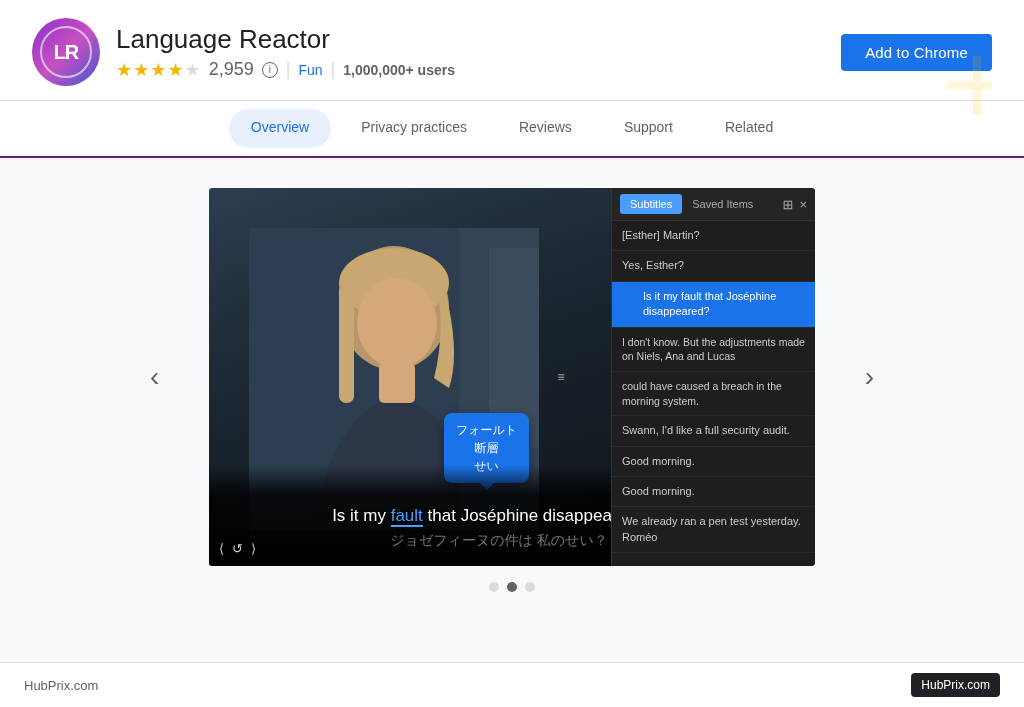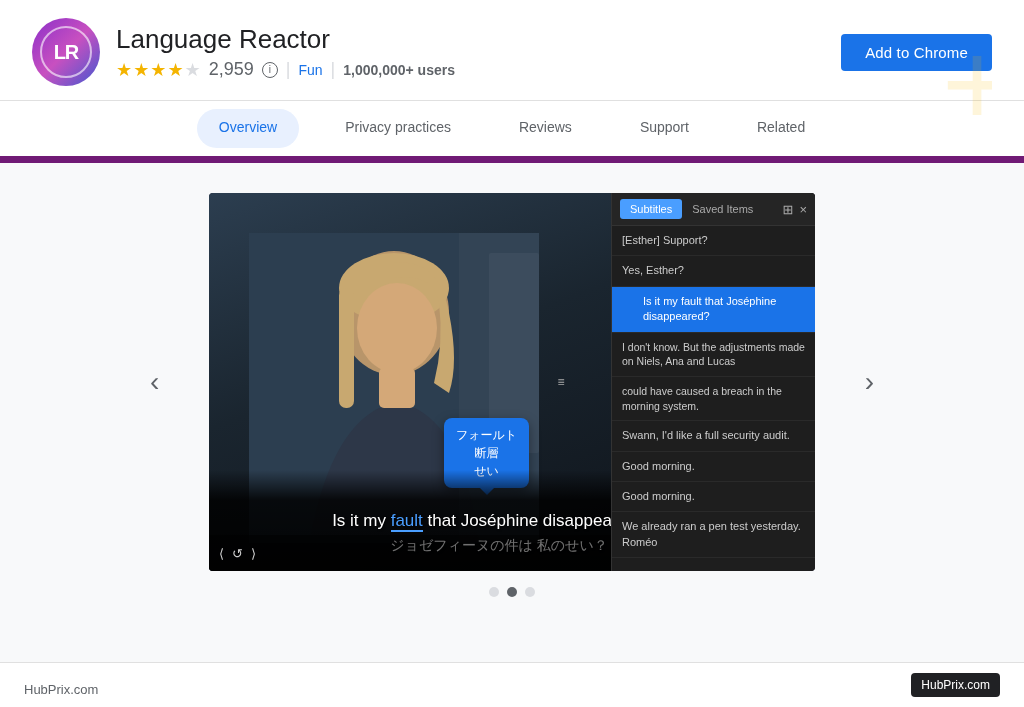--- a/index.html
+++ b/index.html
@@ -134,23 +134,23 @@
       font-weight: 200;
       line-height: 1;
     }
 
     
     .nav-tabs {
       background: #fff;
       display: flex;
       align-items: center;
       justify-content: center;
-      gap: 16px;
+      gap: 0;
       padding: 0;
-      border-bottom: 7px solid #701a75;
+      border-bottom: 2px solid #701a75;
       text-align: center;
     }
     .tab-item {
       padding: 18px 26px;
       font-size: 14px;
       color: #5f6368;
       cursor: pointer;
       border-bottom: 3px solid transparent;
       white-space: nowrap;
     }
@@ -387,21 +387,21 @@
     
     .footer {
       position: absolute;
       bottom: 0; left: 0;
       width: 100%;
       background: #fff;
       border-top: 1px solid #e0e0e0;
       padding: 10px 24px;
       display: flex;
       justify-content: space-between;
-      align-items: flex-end;
+      align-items: center;
     }
     .footer-link {
       color: #5f6368;
       font-size: 13px;
       cursor: pointer;
     }
     .footer-badge {
       background: #202124;
       color: #fff;
       font-size: 12px;
@@ -528,21 +528,21 @@
       <div class="subtitle-panel">
         <div class="subtitle-panel-header">
           <div class="panel-tab active">Subtitles</div>
           <div class="panel-tab">Saved Items</div>
           <div class="panel-icons">
             <span class="panel-icon">⊞</span>
             <span class="panel-icon">×</span>
           </div>
         </div>
         <div class="subtitle-list">
-          <div class="subtitle-item">[Esther] Support?</div>
+          <div class="subtitle-item">[Esther] Martin?</div>
           <div class="subtitle-item">Yes, Esther?</div>
           <div class="subtitle-item highlighted">Is it my fault that Joséphine disappeared?</div>
           <div class="subtitle-item multi-line">I don't know. But the adjustments made on Niels, Ana and Lucas</div>
           <div class="subtitle-item multi-line">could have caused a breach in the morning system.</div>
           <div class="subtitle-item">Swann, I'd like a full security audit.</div>
           <div class="subtitle-item">Good morning.</div>
           <div class="subtitle-item">Good morning.</div>
           <div class="subtitle-item">We already ran a pen test yesterday. Roméo</div>
         </div>
       </div>

